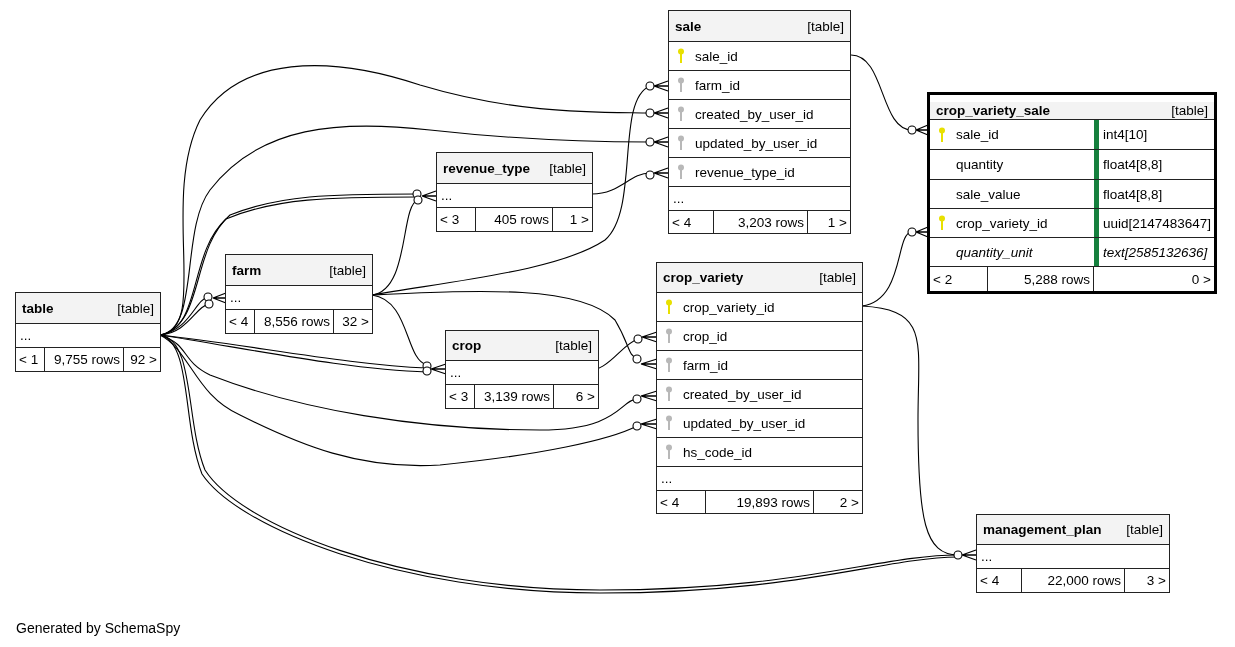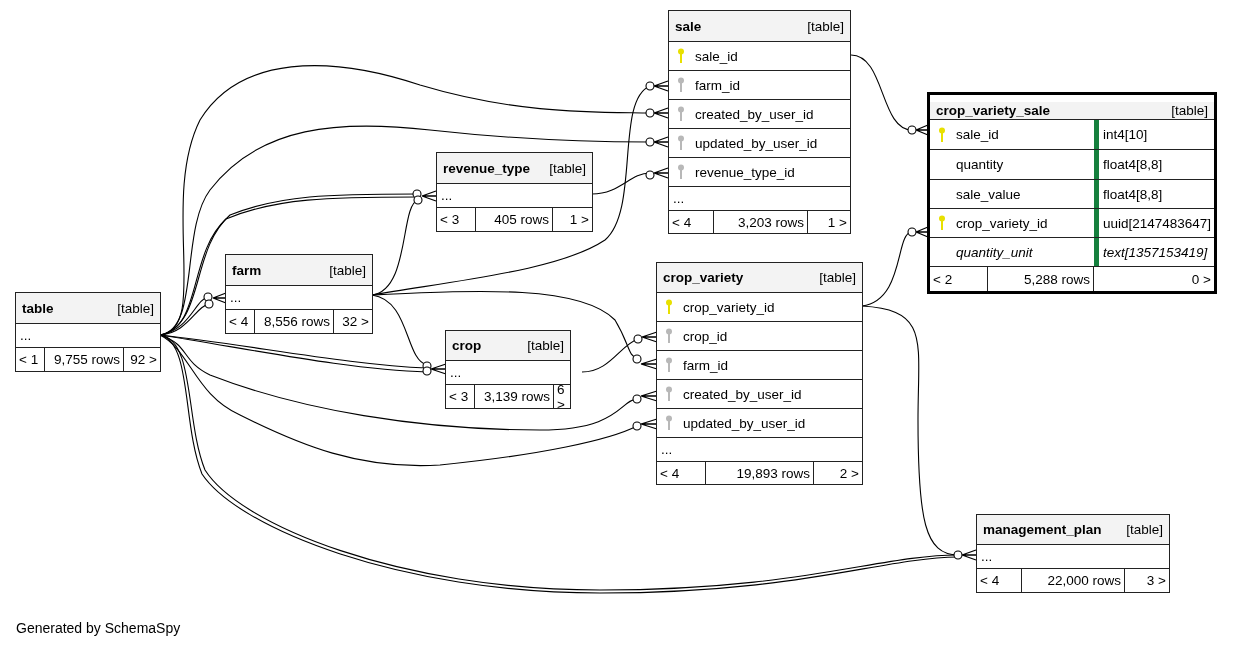--- a/index.html
+++ b/index.html
@@ -177,21 +177,21 @@
   <div class="row" style="height:29px;">
     <svg class="key" viewBox="0 0 8 16">
         <circle cx="4" cy="3.5" r="3" fill="#e8e000"></circle>
         <rect x="3" y="5" width="2" height="10" fill="#e8e000"></rect>
       </svg>
     <span class="col">crop_variety_id</span>
     <span class="type" style="left:164px;text-align:right;">uuid[2147483647]</span>
   </div>
   <div class="row" style="height:29px;font-style:italic;">
     <span class="col">quantity_unit</span>
-    <span class="type" style="left:164px;">text[1357153419]</span>
+    <span class="type" style="left:164px;">text[2585132636]</span>
   </div>
   <div class="foot" style="height:24px;">
     <div style="width:58px;">&lt; 2</div>
     <div class="rows" style="width:106px;">5,288 rows</div>
     <div style="flex:1;">0 &gt;</div>
   </div>
 </div>
 
 <div class="tbl" style="left:436px;top:152px;width:157px;">
   <div class="hdr" style="height:31px;">
@@ -225,21 +225,21 @@
     <span>[table]</span>
   </div>
   <div class="ell" style="height:24px;">...</div>
   <div class="foot" style="height:23px;">
     <div style="width:29px;">&lt; 1</div>
     <div class="rows" style="width:79px;">9,755 rows</div>
     <div style="flex:1;">92 &gt;</div>
   </div>
 </div>
 
-<div class="tbl" style="left:445px;top:330px;width:126px;">
+<div class="tbl" style="left:445px;top:330px;width:154px;">
   <div class="hdr" style="height:30px;">
     <span class="name">crop</span>
     <span>[table]</span>
   </div>
   <div class="ell" style="height:24px;">...</div>
   <div class="foot" style="height:23px;">
     <div style="width:29px;">&lt; 3</div>
     <div class="rows" style="width:79px;">3,139 rows</div>
     <div style="flex:1;">6 &gt;</div>
   </div>
@@ -277,20 +277,27 @@
         <rect x="3" y="5" width="2" height="10" fill="#b8b8b8"></rect>
       </svg>
     <span class="col">created_by_user_id</span>
   </div>
   <div class="row" style="height:29px;">
     <svg class="key" viewBox="0 0 8 16">
         <circle cx="4" cy="3.5" r="3" fill="#b8b8b8"></circle>
         <rect x="3" y="5" width="2" height="10" fill="#b8b8b8"></rect>
       </svg>
     <span class="col">updated_by_user_id</span>
+  </div>
+  <div class="row" style="height:29px;">
+    <svg class="key" viewBox="0 0 8 16">
+        <circle cx="4" cy="3.5" r="3" fill="#b8b8b8"></circle>
+        <rect x="3" y="5" width="2" height="10" fill="#b8b8b8"></rect>
+      </svg>
+    <span class="col">hs_code_id</span>
   </div>
   <div class="ell" style="height:24px;">...</div>
   <div class="foot" style="height:22px;">
     <div style="width:49px;">&lt; 4</div>
     <div class="rows" style="width:108px;">19,893 rows</div>
     <div style="flex:1;">2 &gt;</div>
   </div>
 </div>
 
 <div class="tbl" style="left:976px;top:514px;width:194px;">

